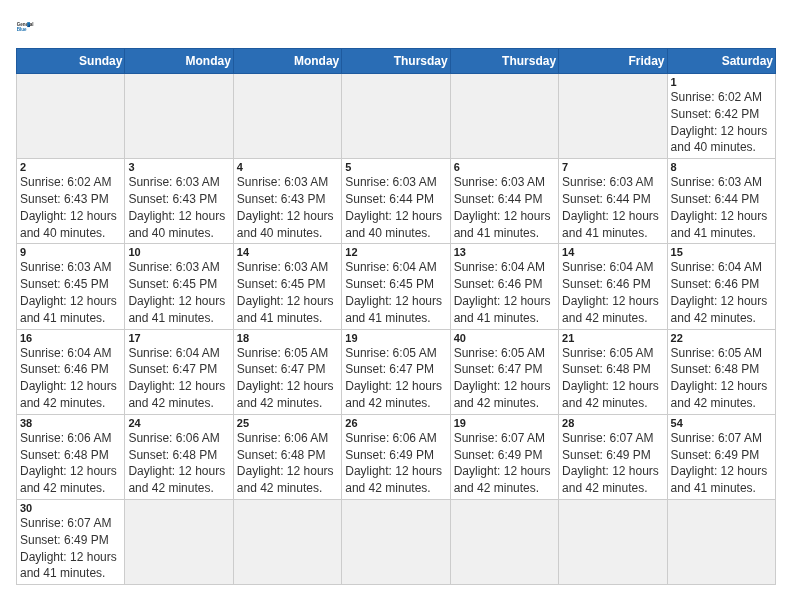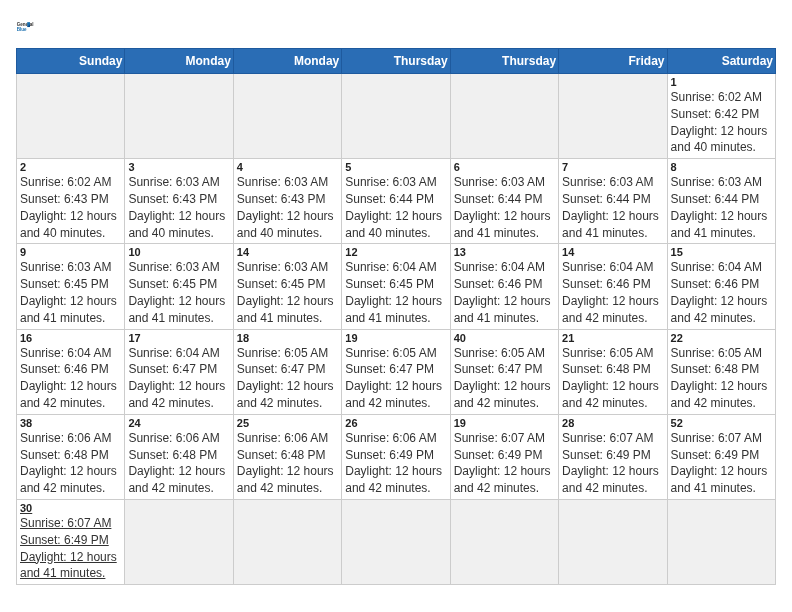--- a/index.html
+++ b/index.html
@@ -68,21 +68,20 @@
       height: 80px;
       background: #fff;
       font-size: 9.5px;
       color: #333;
     }
     .day-cell.empty {
       background: #f0f0f0;
     }
     .day-cell.last-row {
       height: 72px;
-      text-decoration: underline;
     }
     .day-number {
       font-weight: bold;
       font-size: 11px;
       color: #222;
       display: block;
       margin-bottom: 1px;
     }
     .day-info {
       line-height: 1.4;
@@ -243,21 +242,21 @@
           </td>
           <td class="day-cell">
             <span class="day-number">19</span>
             <div class="day-info">Sunrise: 6:07 AM<br>Sunset: 6:49 PM<br>Daylight: 12 hours<br>and 42 minutes.</div>
           </td>
           <td class="day-cell">
             <span class="day-number">28</span>
             <div class="day-info">Sunrise: 6:07 AM<br>Sunset: 6:49 PM<br>Daylight: 12 hours<br>and 42 minutes.</div>
           </td>
           <td class="day-cell">
-            <span class="day-number">52</span>
+            <span class="day-number">54</span>
             <div class="day-info">Sunrise: 6:07 AM<br>Sunset: 6:49 PM<br>Daylight: 12 hours<br>and 41 minutes.</div>
           </td>
         </tr>
         <tr>
           <td class="day-cell last-row">
             <span class="day-number">30</span>
             <div class="day-info">Sunrise: 6:07 AM<br>Sunset: 6:49 PM<br>Daylight: 12 hours<br>and 41 minutes.</div>
           </td>
           <td class="day-cell empty last-row"></td>
           <td class="day-cell empty last-row"></td>

